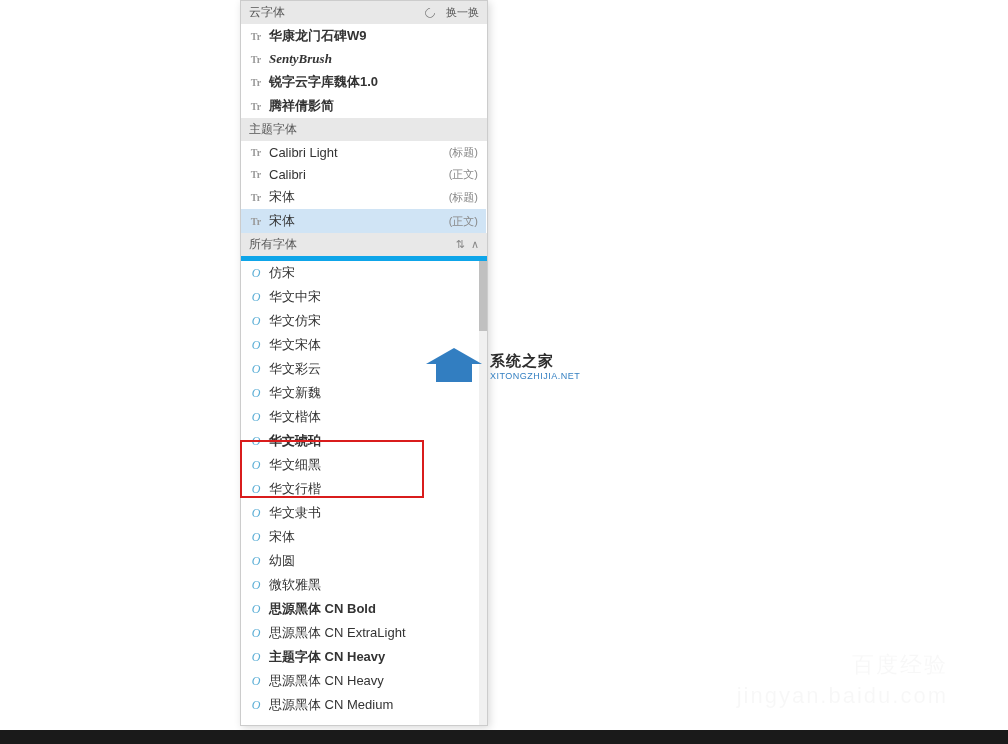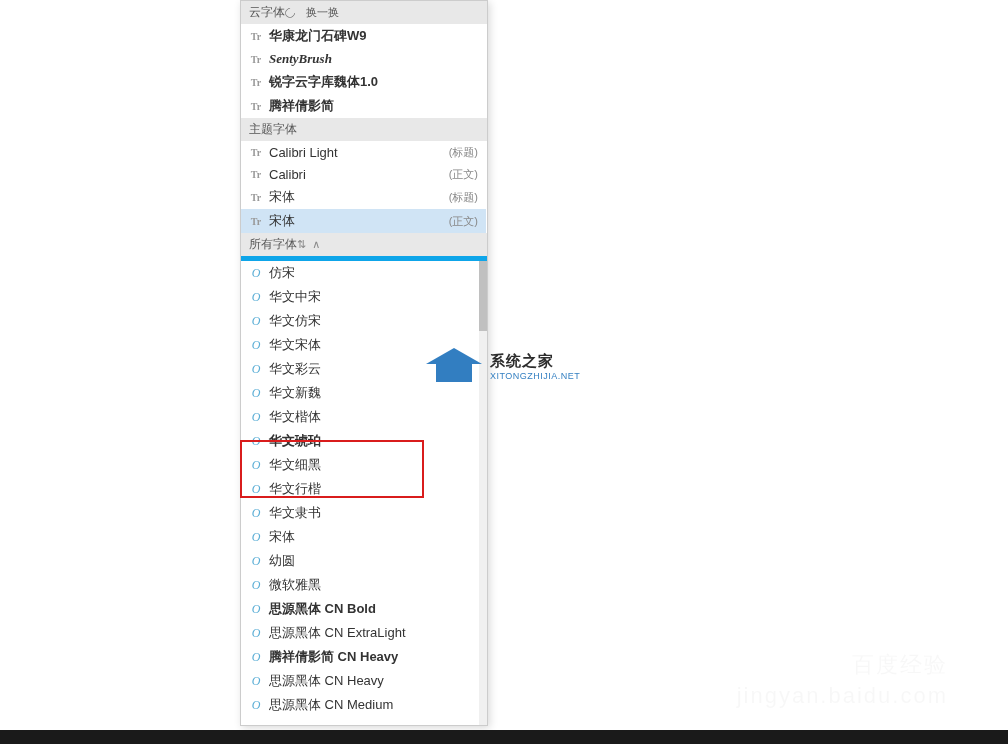--- a/index.html
+++ b/index.html
@@ -1,20 +1,20 @@
 <!DOCTYPE html>
 <html><head>
   <meta charset="utf-8">
   <style>
     * { margin: 0; padding: 0; box-sizing: border-box; }
     body { font-family: "Microsoft YaHei", Arial, sans-serif; width: 1008px; height: 744px; background: #fff; position: relative; overflow: hidden; }
     .main-area { position: absolute; top: 0; left: 36px; right: 36px; bottom: 14px; background: #fff; }
     .bottom-bar { position: absolute; bottom: 0; left: 0; right: 0; height: 14px; background: #1a1a1a; }
     .dropdown { position: absolute; left: 240px; top: 0; width: 248px; height: 726px; background: #fff; border: 1px solid #ccc; box-shadow: 2px 2px 8px rgba(0,0,0,0.15); display: flex; flex-direction: column; }
-    .section-header { background: #e8e8e8; color: #555; font-size: 12px; padding: 3px 8px; display: flex; align-items: center; }
+    .section-header { background: #e8e8e8; color: #555; font-size: 12px; padding: 3px 8px; display: flex; align-items: center; justify-content: space-between; }
     .section-header.with-icons { border-bottom: 5px solid #0ea5e9; }
     .refresh-btn { display: flex; align-items: center; gap: 11px; color: #555; font-size: 11px; cursor: pointer; }
     .refresh-icon { width: 10px; height: 10px; border: 1.5px solid #888; border-radius: 50%; border-top-color: transparent; transform: rotate(45deg); }
     .font-item { display: flex; align-items: center; padding: 3px 8px; font-size: 13px; color: #333; cursor: pointer; gap: 6px; min-height: 22px; }
     .font-item.selected { background: #d0e4f5; }
     .font-item .suffix { margin-left: auto; color: #888; font-size: 11px; }
     .font-item.link { color: #1a6bc7; }
     .tt-icon { width: 14px; height: 14px; display: inline-flex; align-items: center; justify-content: center; font-size: 10px; color: #999; font-family: serif; font-weight: bold; }
     .o-icon { width: 14px; height: 14px; display: inline-flex; align-items: center; justify-content: center; font-size: 12px; color: #5baed6; font-style: italic; font-family: serif; }
     .cloud-icon { width: 14px; height: 14px; background: #4a90d9; border-radius: 50%; position: relative; }
@@ -164,21 +164,21 @@
         <div class="font-item">
           <span class="o-icon">O</span>
           <span class="font-bold">思源黑体 CN Bold</span>
         </div>
         <div class="font-item">
           <span class="o-icon">O</span>
           <span>思源黑体 CN ExtraLight</span>
         </div>
         <div class="font-item">
           <span class="o-icon">O</span>
-          <span class="font-bold">腾祥倩影简 CN Heavy</span>
+          <span class="font-bold">主题字体 CN Heavy</span>
         </div>
         <div class="font-item">
           <span class="o-icon">O</span>
           <span>思源黑体 CN Heavy</span>
         </div>
         <div class="font-item">
           <span class="o-icon">O</span>
           <span>思源黑体 CN Medium</span>
         </div>
       </div>

